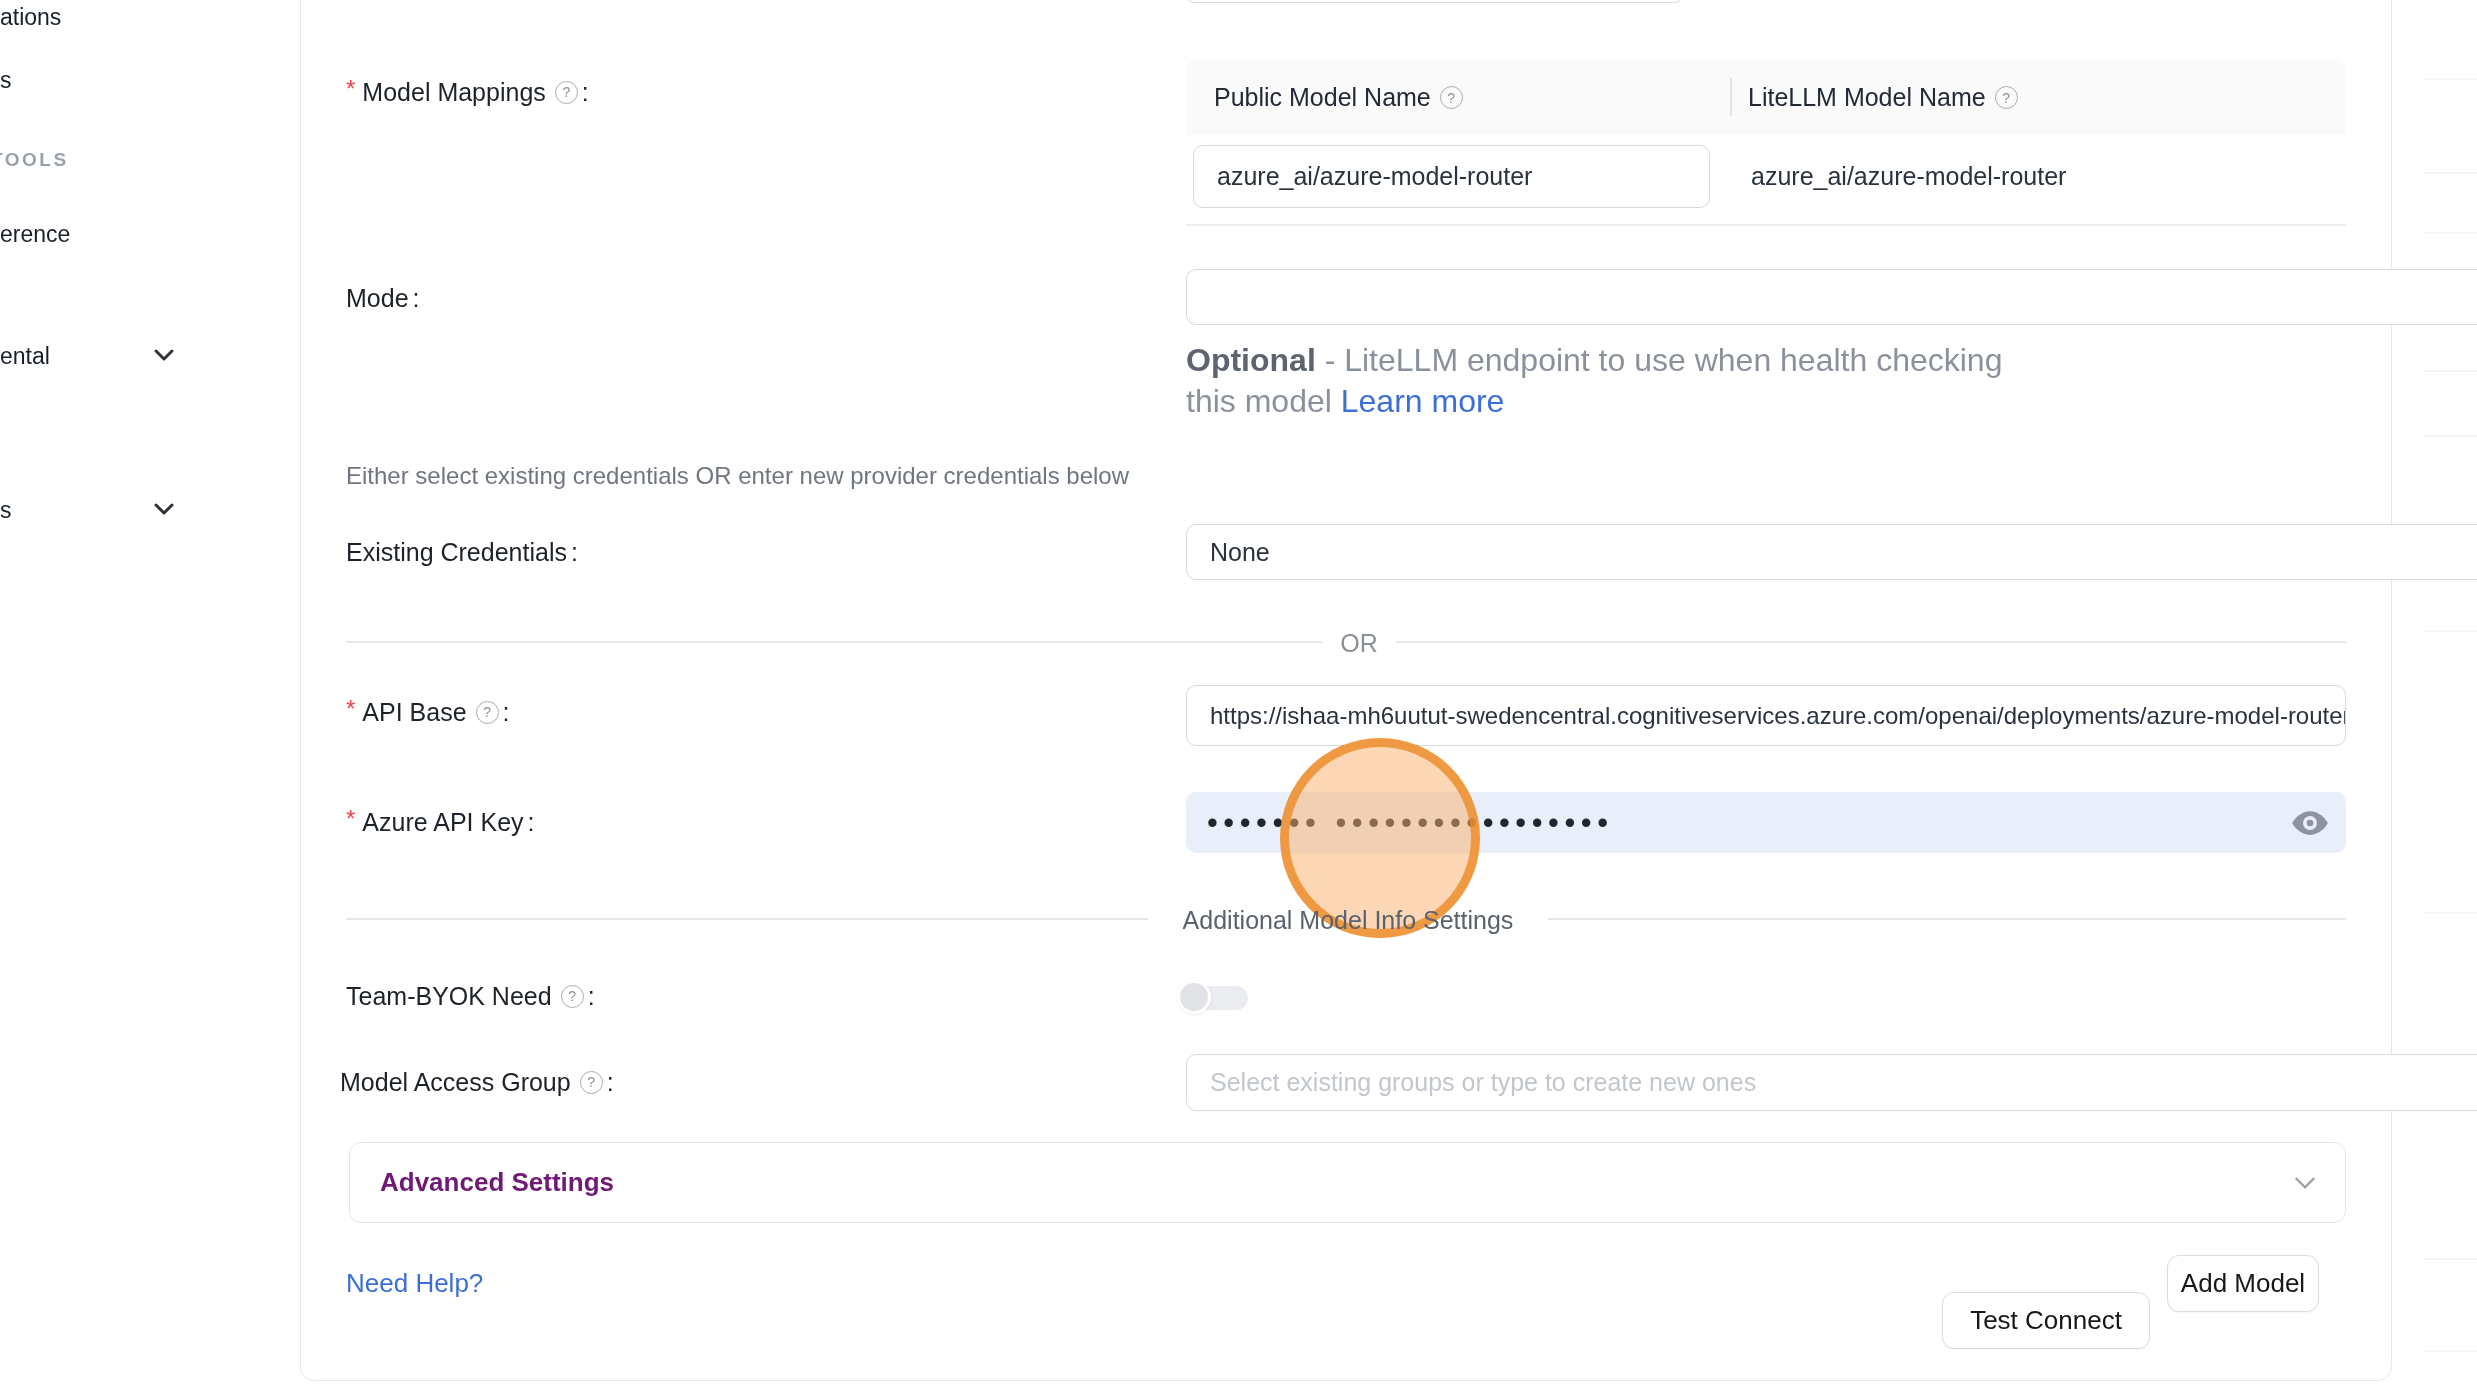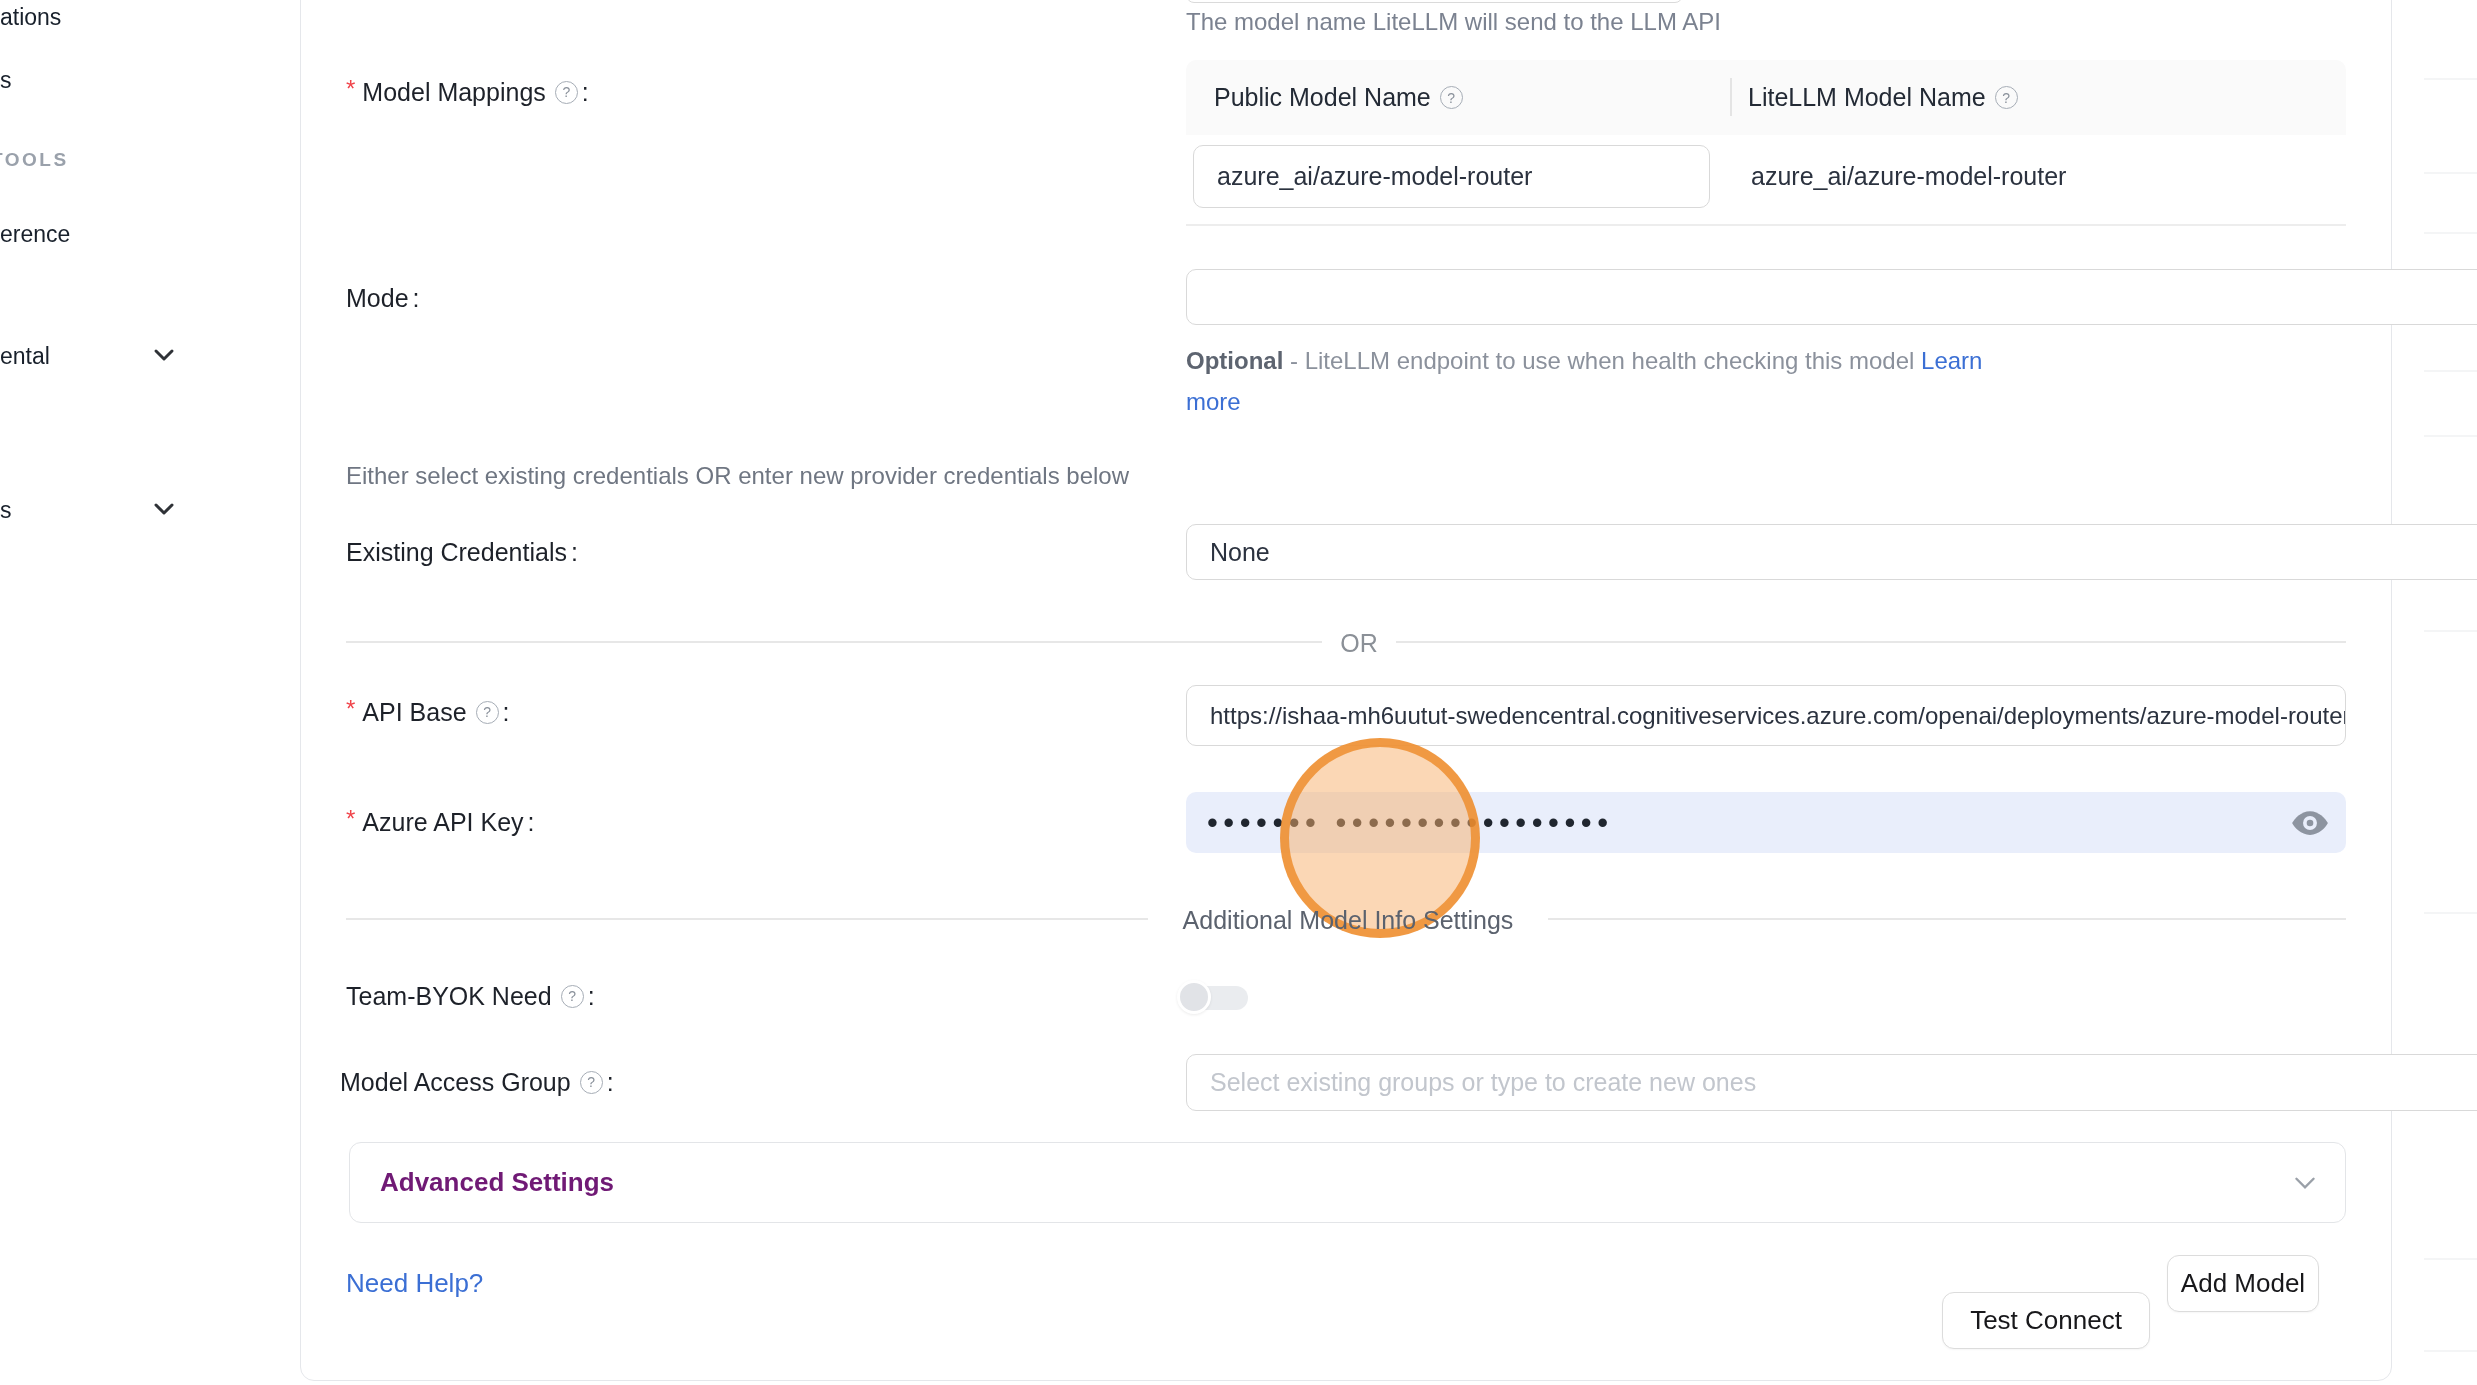--- a/index.html
+++ b/index.html
@@ -48,21 +48,21 @@
     border:1.5px solid #d9d9d9;border-radius:10px;background:#fff;
     display:flex;align-items:center;padding:0 60px 0 23px;font-size:25px;color:#2b323f;}
   .select .chev{position:absolute;right:26px;top:50%;transform:translateY(-50%);}
   .placeholder{color:#c2c6cd;}
   .text-input{position:absolute;left:1186px;width:1160px;height:61px;
     border:1.5px solid #d9d9d9;border-radius:10px;background:#fff;
     display:flex;align-items:center;padding:0 8px 0 23px;font-size:24px;color:#2b323f;
     white-space:nowrap;overflow:hidden;}
   
   .opt-help{position:absolute;left:1186px;top:340px;width:840px;
-    font-size:24px;line-height:41px;color:#8b919c;}
+    font-size:32px;line-height:41px;color:#8b919c;}
   .opt-bold{font-weight:700;color:#5d6470;}
   .link{color:#3b6fd4;cursor:pointer;}
   
   .divline{position:absolute;height:2px;background:#e7e7e7;}
   .divtext{position:absolute;display:flex;align-items:center;justify-content:center;height:32px;
     font-size:25px;color:#8b9097;}
   .divtext-dark{color:#5b626e;}
   
   .key-field{position:absolute;left:1186px;top:792px;width:1160px;height:61px;
     background:#e9eefb;border-radius:10px;display:flex;align-items:center;padding-left:21px;}
@@ -134,21 +134,20 @@
       <span>s</span>
     </div>
   <svg class="side-chev" style="left:152px;top:502px" viewBox="0 0 24 16">
       <path d="M4 3l8 8 8-8" fill="none" stroke="#2f3237" stroke-width="3" stroke-linecap="round" stroke-linejoin="round"></path>
     </svg>
 
   <div class="card"></div>
 
   <div class="top-sliver"></div>
 
-  <div class="hint" style="left:1186px;top:8px">The model name LiteLLM will send to the LLM API</div>
 
   <div class="form-label" style="left:346px;top:76px">
     <span class="req">*</span>
     <span>Model Mappings</span>
     <span class="qicon">
         <span>?</span>
       </span>
     <span class="colon">:</span>
   </div>
 

